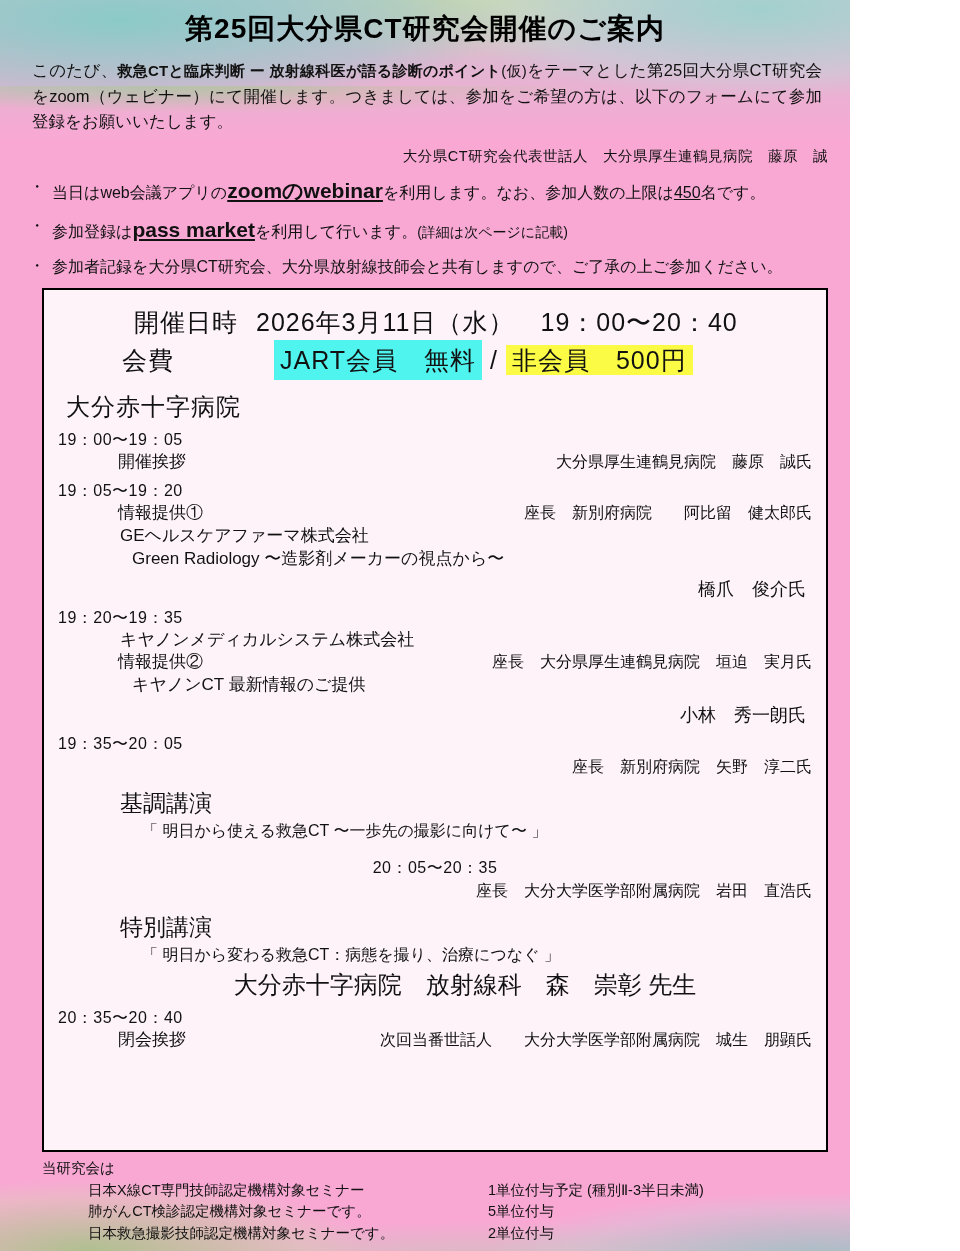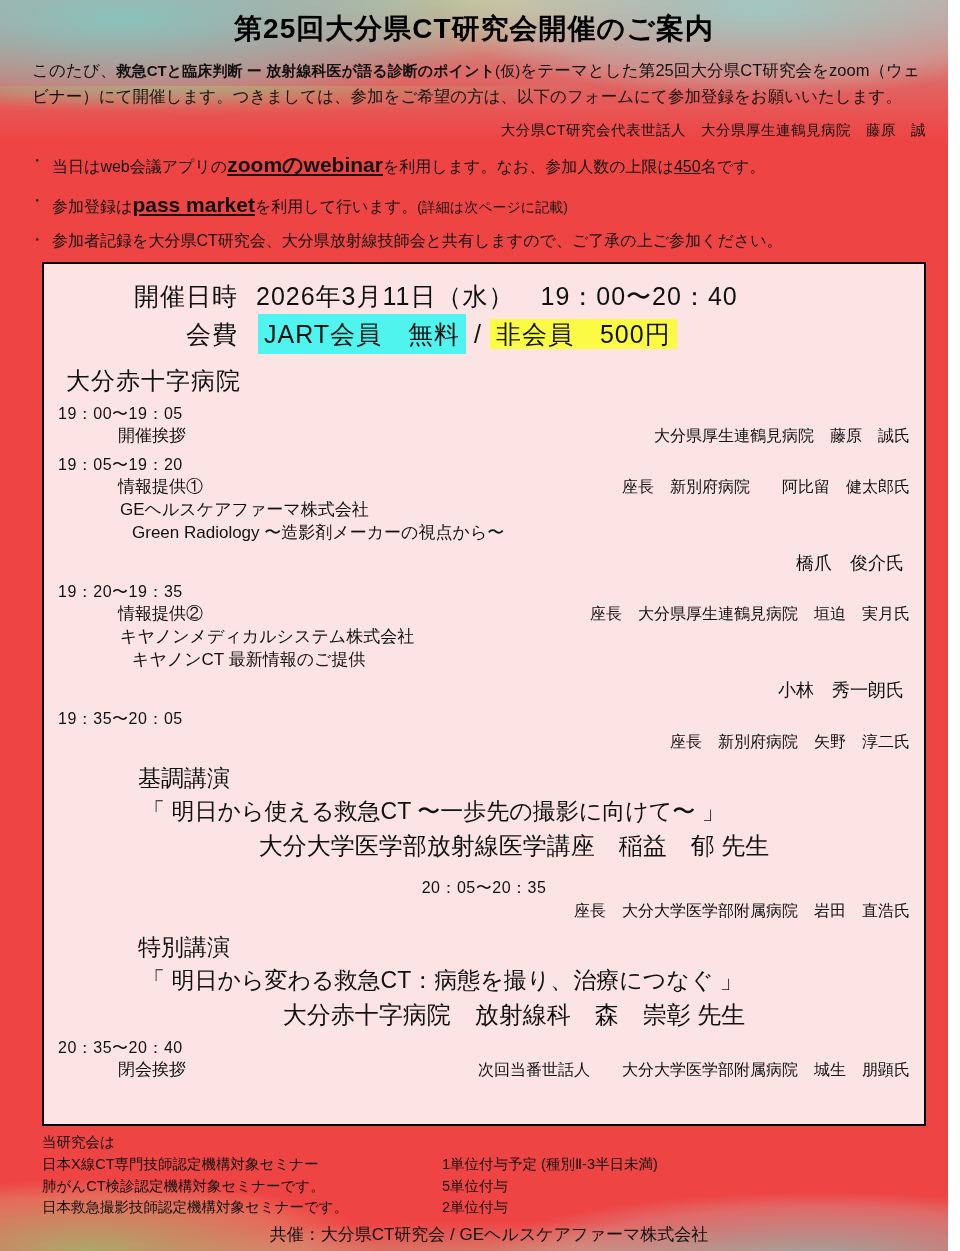--- a/index.html
+++ b/index.html
@@ -10,24 +10,24 @@
     width: 960px;
     height: 1251px;
     background: #ffffff;
     font-family: "Liberation Sans", sans-serif;
     color: #111111;
     overflow: hidden;
     position: relative;
   }
   .page {
     position: relative;
-    width: 948px;
+    width: 850px;
     height: 1251px;
     overflow: hidden;
-    background: #ef4444;
+    background: #f9a8d4;
   }
   
   .top-band {
     position: absolute;
     top: 0; left: 0;
     width: 960px; height: 140px;
     background:
       radial-gradient(ellipse 520px 120px at 120px 20px, rgba(126,204,198,0.85) 0%, rgba(126,204,198,0.35) 55%, rgba(255,255,255,0) 75%),
       radial-gradient(ellipse 400px 110px at 760px 10px, rgba(150,212,205,0.8) 0%, rgba(180,226,220,0.3) 60%, rgba(255,255,255,0) 80%),
       radial-gradient(ellipse 300px 90px at 470px 0px, rgba(205,230,150,0.55) 0%, rgba(255,255,255,0) 70%),
@@ -125,21 +125,21 @@
   .dtrow .lbl { width: 180px; text-align: right; padding-right: 18px; flex: 0 0 180px; }
   .dtrow .val { flex: 1 1 auto; }
 
   .feerow {
     display: flex;
     align-items: baseline;
     font-size: 25px;
     margin-top: 5px;
     letter-spacing: 1px;
   }
-  .feerow .lbl { width: 180px; text-align: right; padding-right: 20px; flex: 0 0 180px; }
+  .feerow .lbl { width: 180px; text-align: center; padding-right: 36px; flex: 0 0 180px; }
   .hl-cyan { background: #4ff4ef; padding: 6px 6px; }
   .hl-yellow { background: #fbfb45; padding: 1px 6px; }
 
   .progtitle {
     font-size: 24px;
     margin: 14px 0 6px 8px;
     letter-spacing: 1px;
   }
 
   .ptime {
@@ -169,41 +169,41 @@
     margin-top: 2px;
   }
   .rightname {
     text-align: right;
     font-size: 18px;
     margin-top: 6px;
     padding-right: 6px;
   }
   .section-head {
     font-size: 23px;
-    margin: 10px 0 2px 80px;
+    margin: 10px 0 2px 62px;
   }
   .talk-title {
-    font-size: 23px;
+    font-size: 16px;
     margin-left: 84px;
   }
   .talk-affil {
     font-size: 24px;
     text-align: center;
     margin-top: 3px;
     padding-left: 60px;
   }
 
   
   .notes {
     margin: 6px 0 0 42px;
     font-size: 14.5px;
     line-height: 1.5;
   }
   .notes .nrow { display: flex; }
-  .notes .nleft { width: 400px; flex: 0 0 400px; }
+  .notes .nleft { width: 400px; flex: 0 0 400px; margin-left: 46px; }
   .notes .nright { flex: 1 1 auto; }
 
   .sponsors {
     margin-top: 4px;
     text-align: center;
     font-size: 17px;
     line-height: 1.45;
     padding-left: 30px;
   }
 </style>
@@ -276,34 +276,33 @@
       <div class="prow">
         <span class="left indent1">情報提供①</span>
         <span class="right">座長　新別府病院　　阿比留　健太郎氏</span>
         <div class="clear"></div>
       </div>
       <div class="prow indent2">GEヘルスケアファーマ株式会社</div>
       <div class="prow indent3">Green Radiology 〜造影剤メーカーの視点から〜</div>
       <div class="rightname">橋爪　俊介氏</div>
 
       <div class="ptime">19：20〜19：35</div>
+      <div class="prow indent2">キヤノンメディカルシステム株式会社</div>
       <div class="prow">
         <span class="left indent1">情報提供②</span>
         <span class="right">座長　大分県厚生連鶴見病院　垣迫　実月氏</span>
         <div class="clear"></div>
       </div>
-      <div class="prow indent2">キヤノンメディカルシステム株式会社</div>
       <div class="prow indent3">キヤノンCT 最新情報のご提供</div>
       <div class="rightname">小林　秀一朗氏</div>
 
       <div class="ptime">19：35〜20：05</div>
       <div class="chair">座長　新別府病院　矢野　淳二氏</div>
       <div class="section-head">基調講演</div>
       <div class="talk-title">「 明日から使える救急CT 〜一歩先の撮影に向けて〜 」</div>
-      <div class="talk-affil">大分大学医学部放射線医学講座　稲益　郁 先生</div>
 
       <div class="ptime" style="margin-top:16px;text-align:center;">20：05〜20：35</div>
       <div class="chair">座長　大分大学医学部附属病院　岩田　直浩氏</div>
       <div class="section-head">特別講演</div>
       <div class="talk-title">「 明日から変わる救急CT：病態を撮り、治療につなぐ 」</div>
       <div class="talk-affil">大分赤十字病院　放射線科　森　崇彰 先生</div>
 
       <div class="ptime">20：35〜20：40</div>
       <div class="prow">
         <span class="left indent1">閉会挨拶</span>

